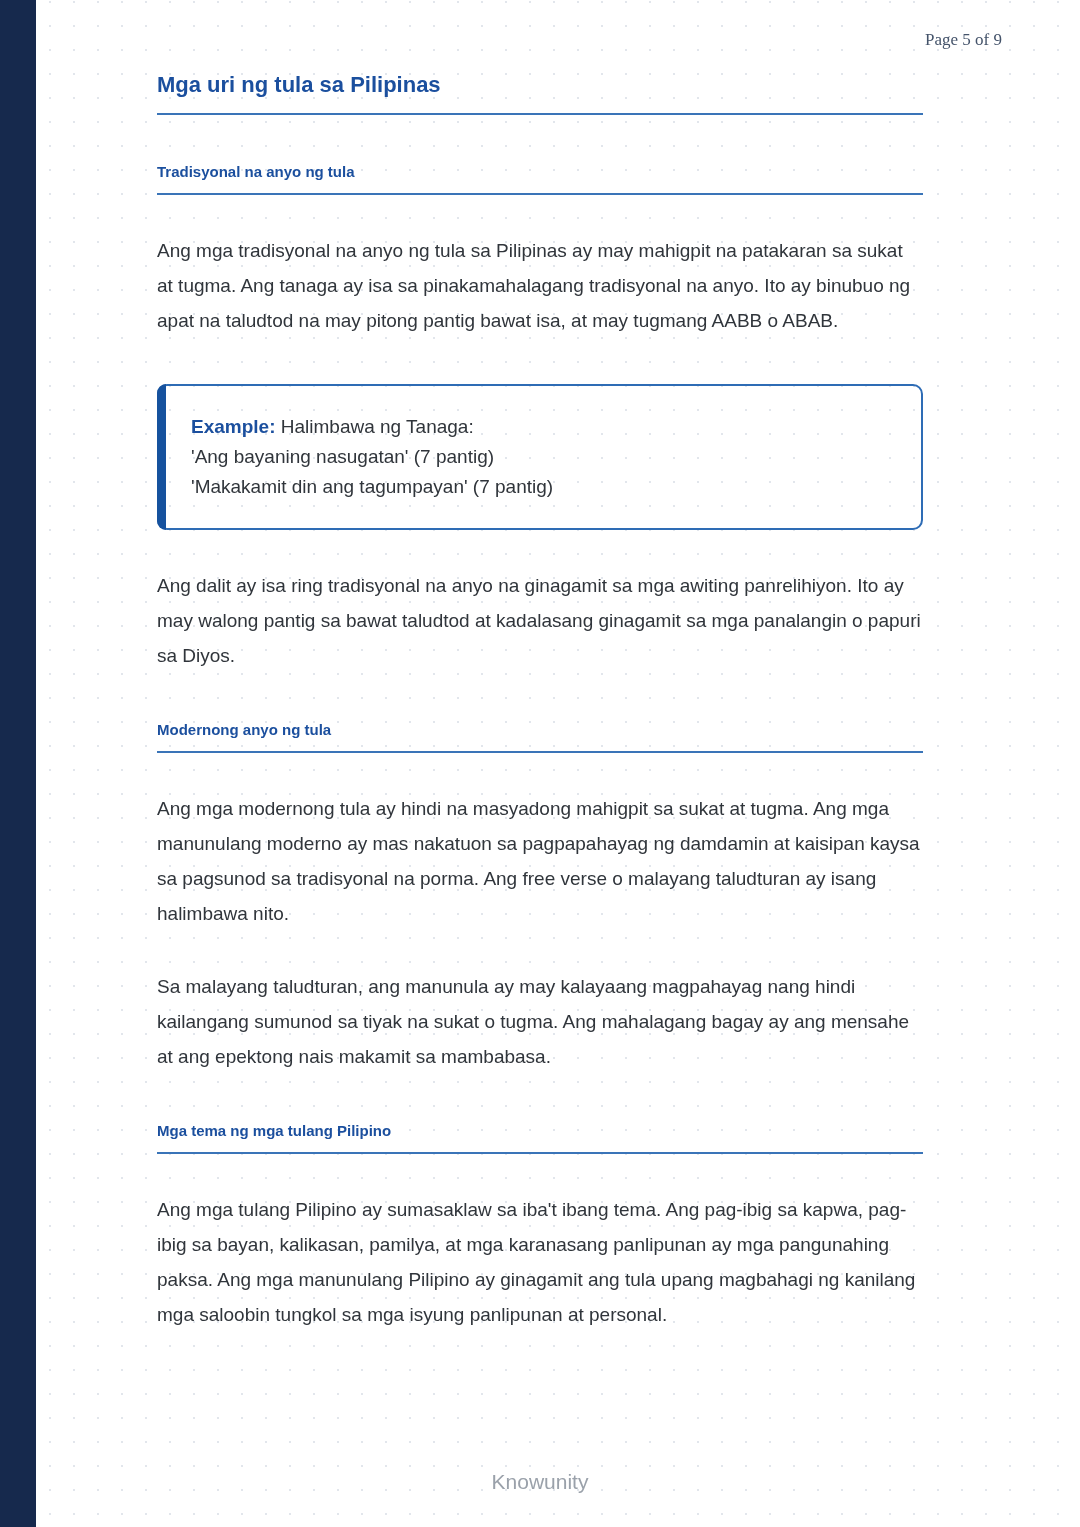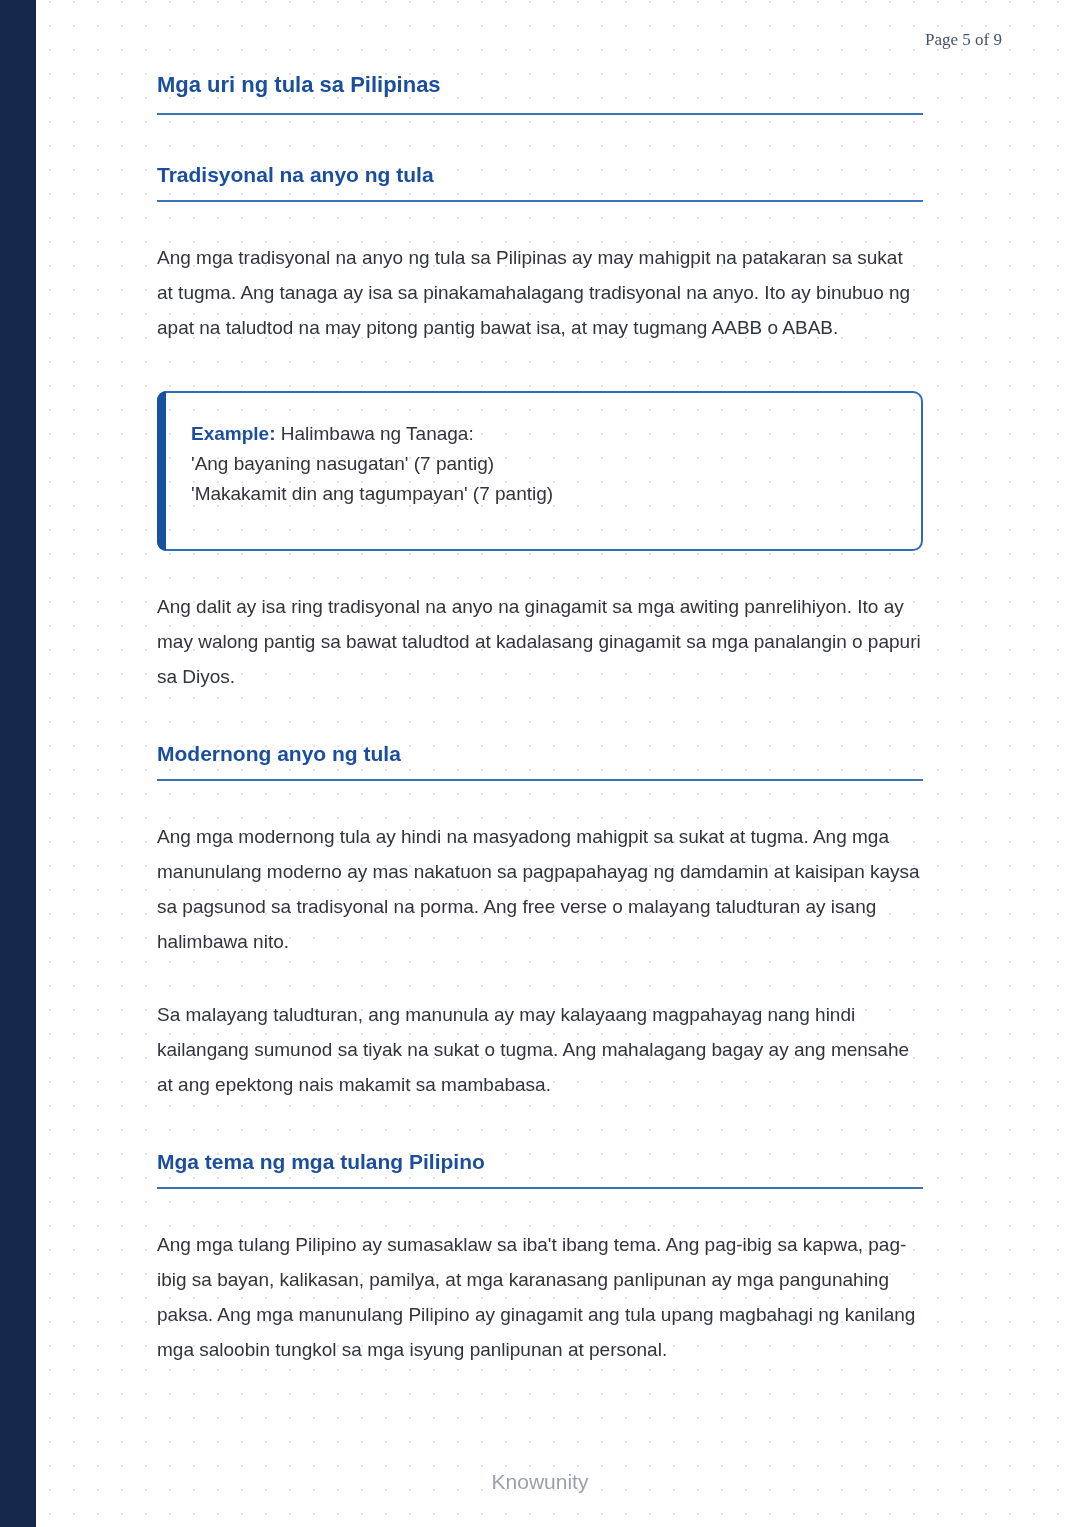--- a/index.html
+++ b/index.html
@@ -34,35 +34,35 @@
     position: absolute; left: 157px; top: 72px;
     width: 766px;
     z-index: 3;
   }
   h1.doc-title {
     font-size: 22px; font-weight: bold; color: #1b4f9e;
     padding-bottom: 15px;
     border-bottom: 2px solid #3a74b8;
   }
   h2.section-heading {
-    font-size: 21px; font-weight: bold; color: #1b4f9e;
+    font-size: 15px; font-weight: bold; color: #1b4f9e;
     padding-bottom: 13px;
     border-bottom: 2px solid #3a74b8;
     margin-top: 48px;
   }
   p.body-para {
     font-size: 19px; line-height: 35px; color: #30353b;
     margin-top: 38px;
   }
   .example-box {
     position: relative;
     margin-top: 46px;
     border: 2px solid #2e6cb5;
     border-radius: 10px;
-    padding: 26px 28px 40px 32px;
+    padding: 26px 28px 26px 32px;
   }
   .example-box::before {
     content: "";
     position: absolute; left: -2px; top: -2px; bottom: -2px;
     width: 9px;
     background: #16529e;
     border-radius: 9px 0 0 9px;
   }
   .example-line {
     font-size: 19px; line-height: 30px; color: #30353b;

